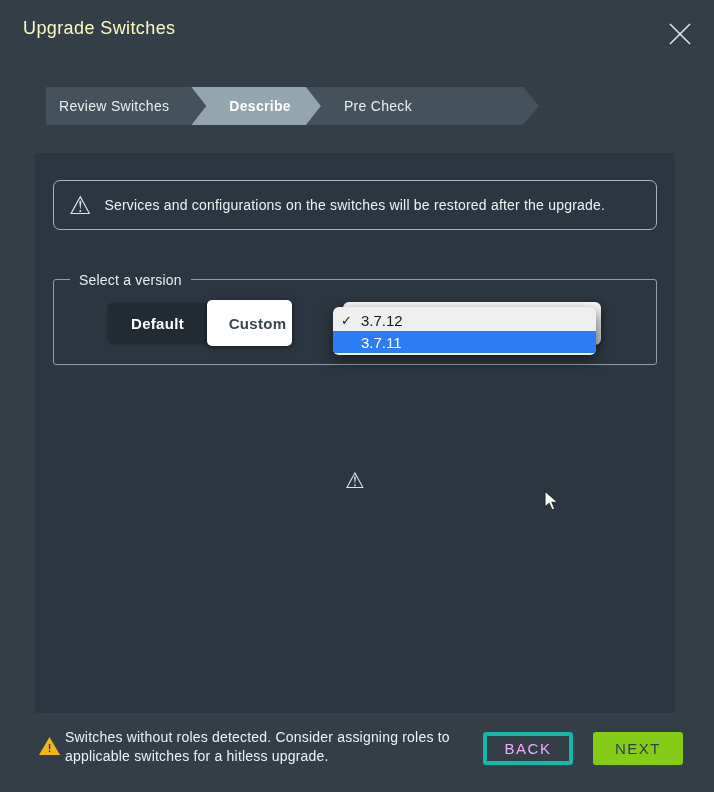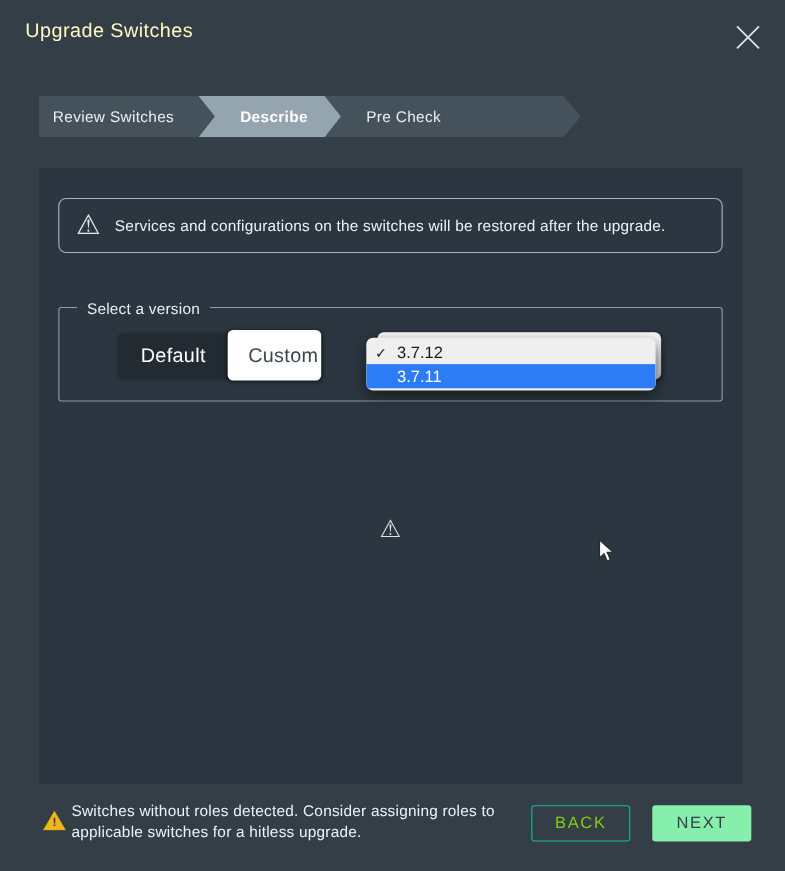--- a/index.html
+++ b/index.html
@@ -17,21 +17,21 @@
     position: absolute; left: 23px; top: 18px;
     font-size: 18px; font-weight: 400; letter-spacing: .4px; color: #fef9c3;
   }
   .close-btn {
     position: absolute; left: 664px; top: 18px; width: 32px; height: 32px;
     cursor: pointer; display: flex; align-items: center; justify-content: center;
   }
 
   
   .stepper {
-    position: absolute; left: 35px; top: 87px; width: 493px; height: 38px;
+    position: absolute; left: 46px; top: 87px; width: 493px; height: 38px;
     background: #46525b;
     clip-path: polygon(0 0, calc(100% - 16px) 0, 100% 50%, calc(100% - 16px) 100%, 0 100%);
     display: flex; align-items: stretch;
     font-size: 14px; letter-spacing: .3px; color: #e9eef1;
   }
   .step { display: flex; align-items: center; cursor: pointer; white-space: nowrap; }
   .step-review   { padding: 0 22px 0 13px; }
   .step-options  { padding: 0 23px 0 16px; }
   .step-precheck { padding: 0 24px 0 23px; }
   .step-active {
@@ -66,21 +66,21 @@
   .fs-credentials { left: 18px; top: 252px; width: 604px; height: 151px; }
 
   
   .toggle {
     position: absolute; left: 73px; top: 150px; width: 184px; height: 40px;
     background: #222b32; border-radius: 5px; display: flex; align-items: center;
     box-shadow: 0 1px 3px rgba(0,0,0,.35);
   }
   .toggle-opt {
     flex: 0 0 auto; display: flex; align-items: center; justify-content: center;
-    font-size: 18px; font-weight: 400; letter-spacing: .3px; cursor: pointer;
+    font-size: 15px; font-weight: 700; letter-spacing: .3px; cursor: pointer;
   }
   .toggle-default { width: 99px; height: 40px; color: #ffffff; }
   .toggle-custom {
     width: 85px; height: 46px; margin: -3px 0; border-radius: 5px;
     background: #ffffff; color: #3b454e;
     box-shadow: 0 1px 5px rgba(0,0,0,.55);
     padding-left: 16px;
   }
 
   
@@ -128,22 +128,22 @@
   .footer-text {
     position: absolute; left: 65px; top: 728px; width: 392px;
     font-size: 14px; line-height: 18.5px; letter-spacing: .2px; color: #eef2f4;
   }
   .btn {
     position: absolute; top: 732px; width: 90px; height: 33px;
     display: flex; align-items: center; justify-content: center;
     font-size: 15px; font-weight: 500; letter-spacing: 1.5px;
     border-radius: 3px; cursor: pointer; font-family: inherit;
   }
-  .btn-back { left: 483px; background: transparent; border: 1px solid #14b8a6; color: #84cc16; text-align: center; }
-  .btn-next { left: 593px; background: #86efac; border: none; color: #333e47; }
+  .btn-back { left: 483px; background: transparent; border: 4px solid #14b8a6; color: #f0abfc; text-align: center; }
+  .btn-next { left: 593px; background: #84cc16; border: none; color: #333e47; }
 </style>
 </head>
 <body>
 
 <div class="title">Upgrade Switches</div>
 <div class="close-btn">
   <svg width="26" height="26" viewBox="0 0 26 26">
     <line x1="3" y1="3" x2="23" y2="23" stroke="#dfe5e9" stroke-width="1.6"></line>
     <line x1="23" y1="3" x2="3" y2="23" stroke="#dfe5e9" stroke-width="1.6"></line>
   </svg>

